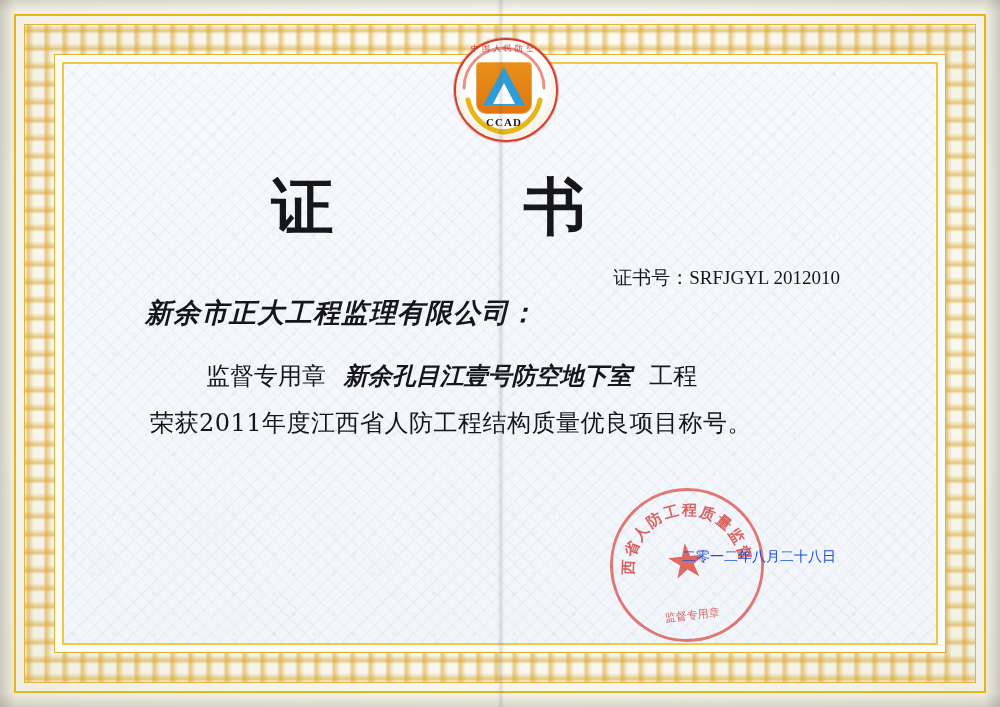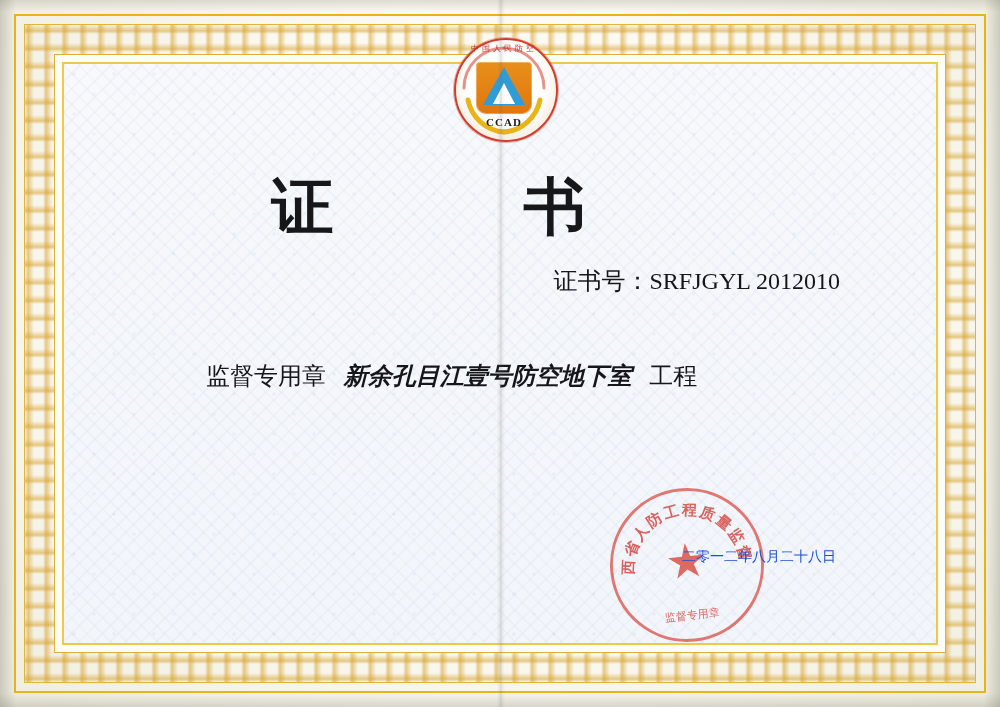--- a/index.html
+++ b/index.html
@@ -212,21 +212,21 @@
     text-indent: 64px;
     font-weight: bold;
     color: #17171a;
     font-family: "DejaVu Sans", sans-serif;
   }
 
   .serial {
     position: absolute;
     right: 160px;
     top: 265px;
-    font-size: 24px;
+    font-size: 19px;
     color: #15151a;
     font-family: "Liberation Serif", serif;
     white-space: nowrap;
   }
 
   .recipient {
     position: absolute;
     left: 145px;
     top: 295px;
     font-size: 27px;
@@ -367,27 +367,29 @@
     <div class="emblem-tri-inner"></div>
     <div class="emblem-ccad">CCAD</div>
   </div>
 
   <div class="title">证　书</div>
 
   <div class="serial">
     <span>证书号：</span><span>SRFJGYL 2012010</span>
   </div>
 
+  <div class="recipient">新余市正大工程监理有限公司：</div>
 
   <div class="body-text">
     <div class="body-line line-1">
       <span>监督专用章</span>
       <span class="project-name">新余孔目江壹号防空地下室</span>
       <span>工程</span>
     </div>
+    <div class="body-line line-2">荣获2011年度江西省人防工程结构质量优良项目称号。</div>
   </div>
 
   <div class="seal">
     <svg class="seal-text" viewBox="0 0 148 148">
       <defs>
         <path id="sealArc" d="M20,78 A54,54 0 0 1 128,78" fill="none"></path>
       </defs>
       <text>
         <textPath href="#sealArc" startOffset="50%" text-anchor="middle">江西省人防工程质量监督站</textPath>
       </text>

